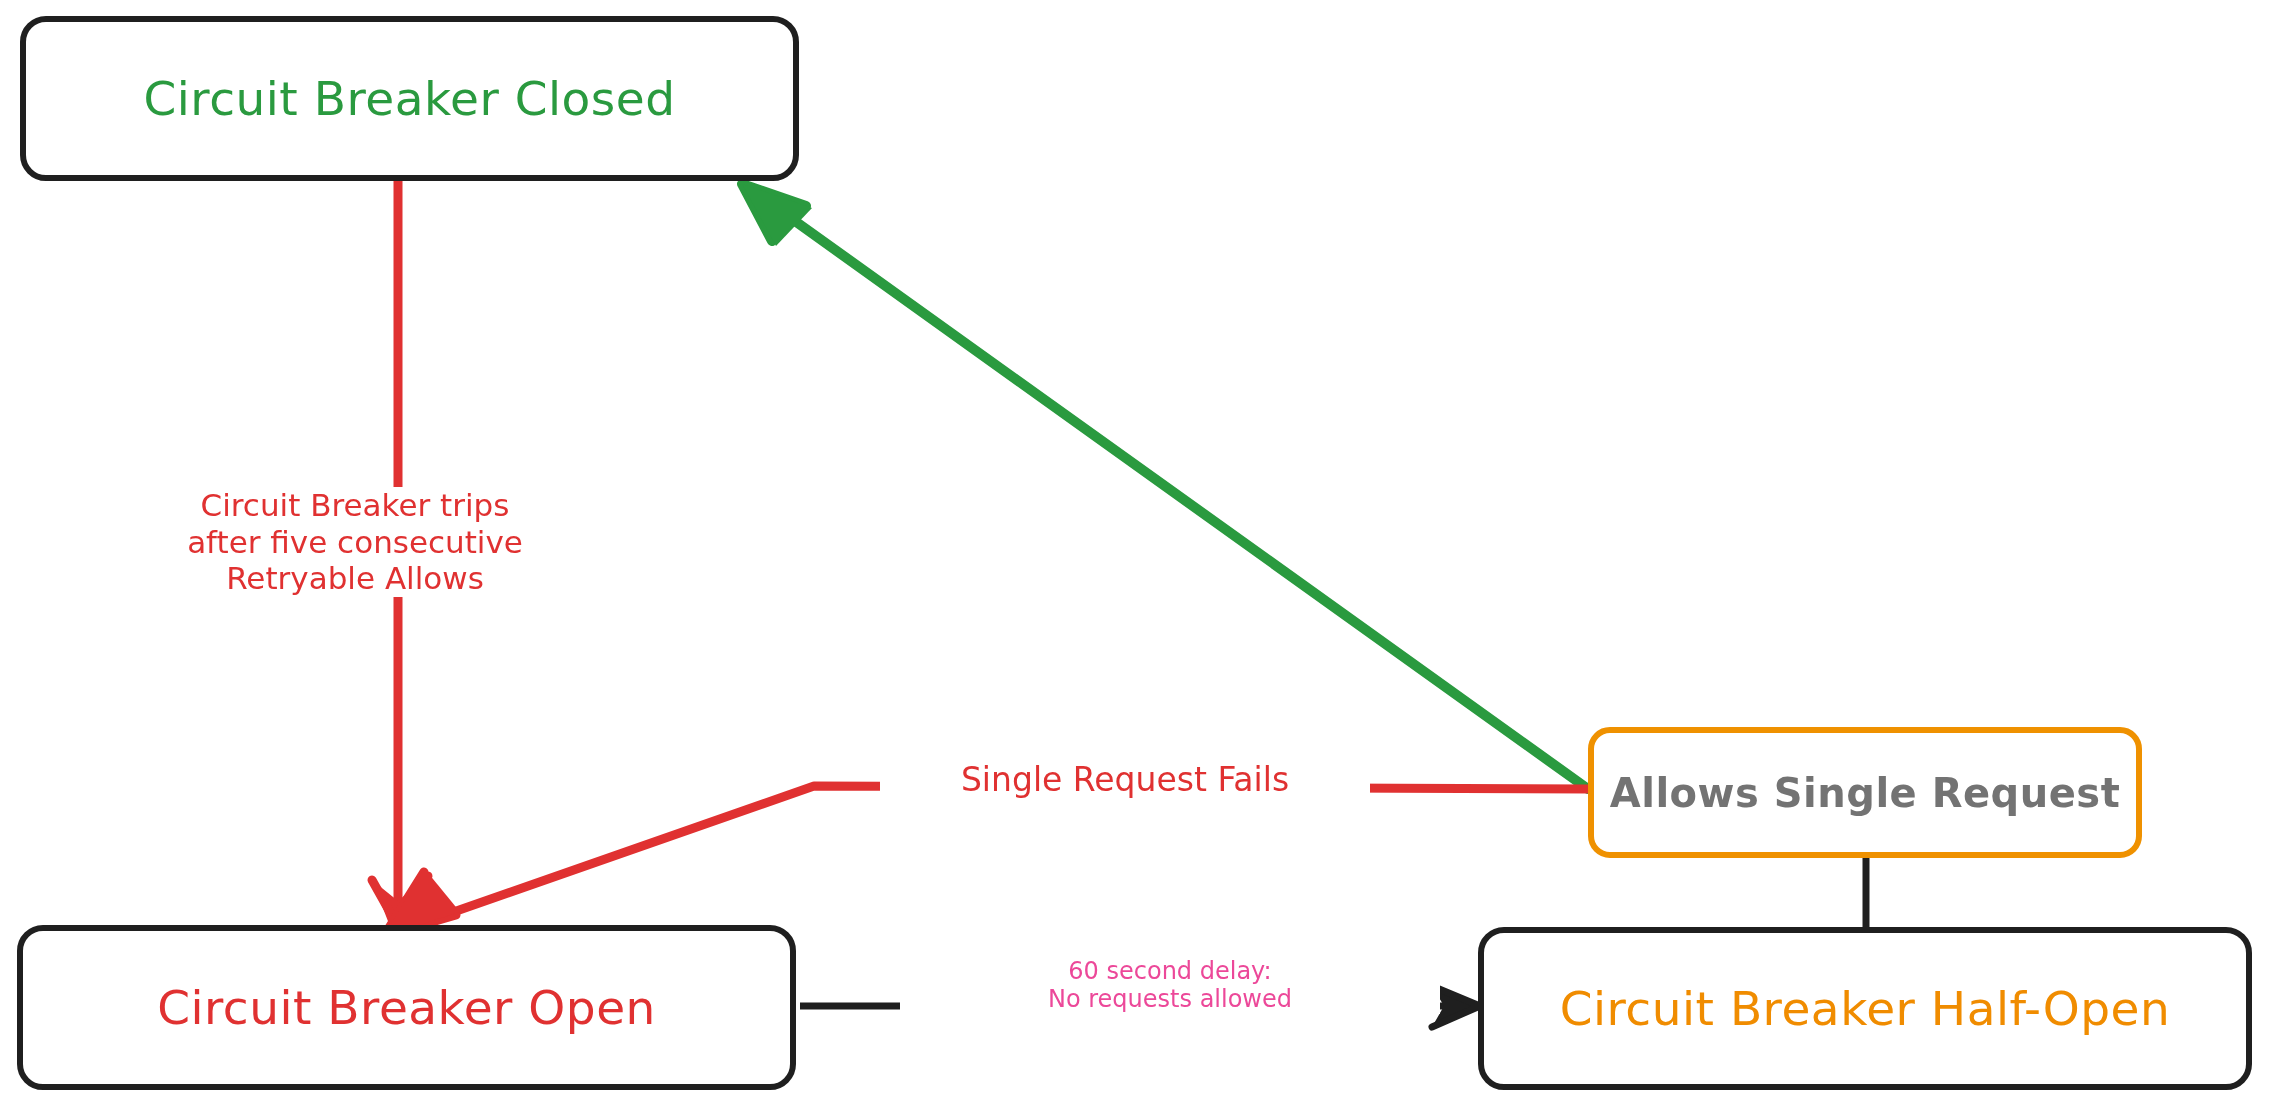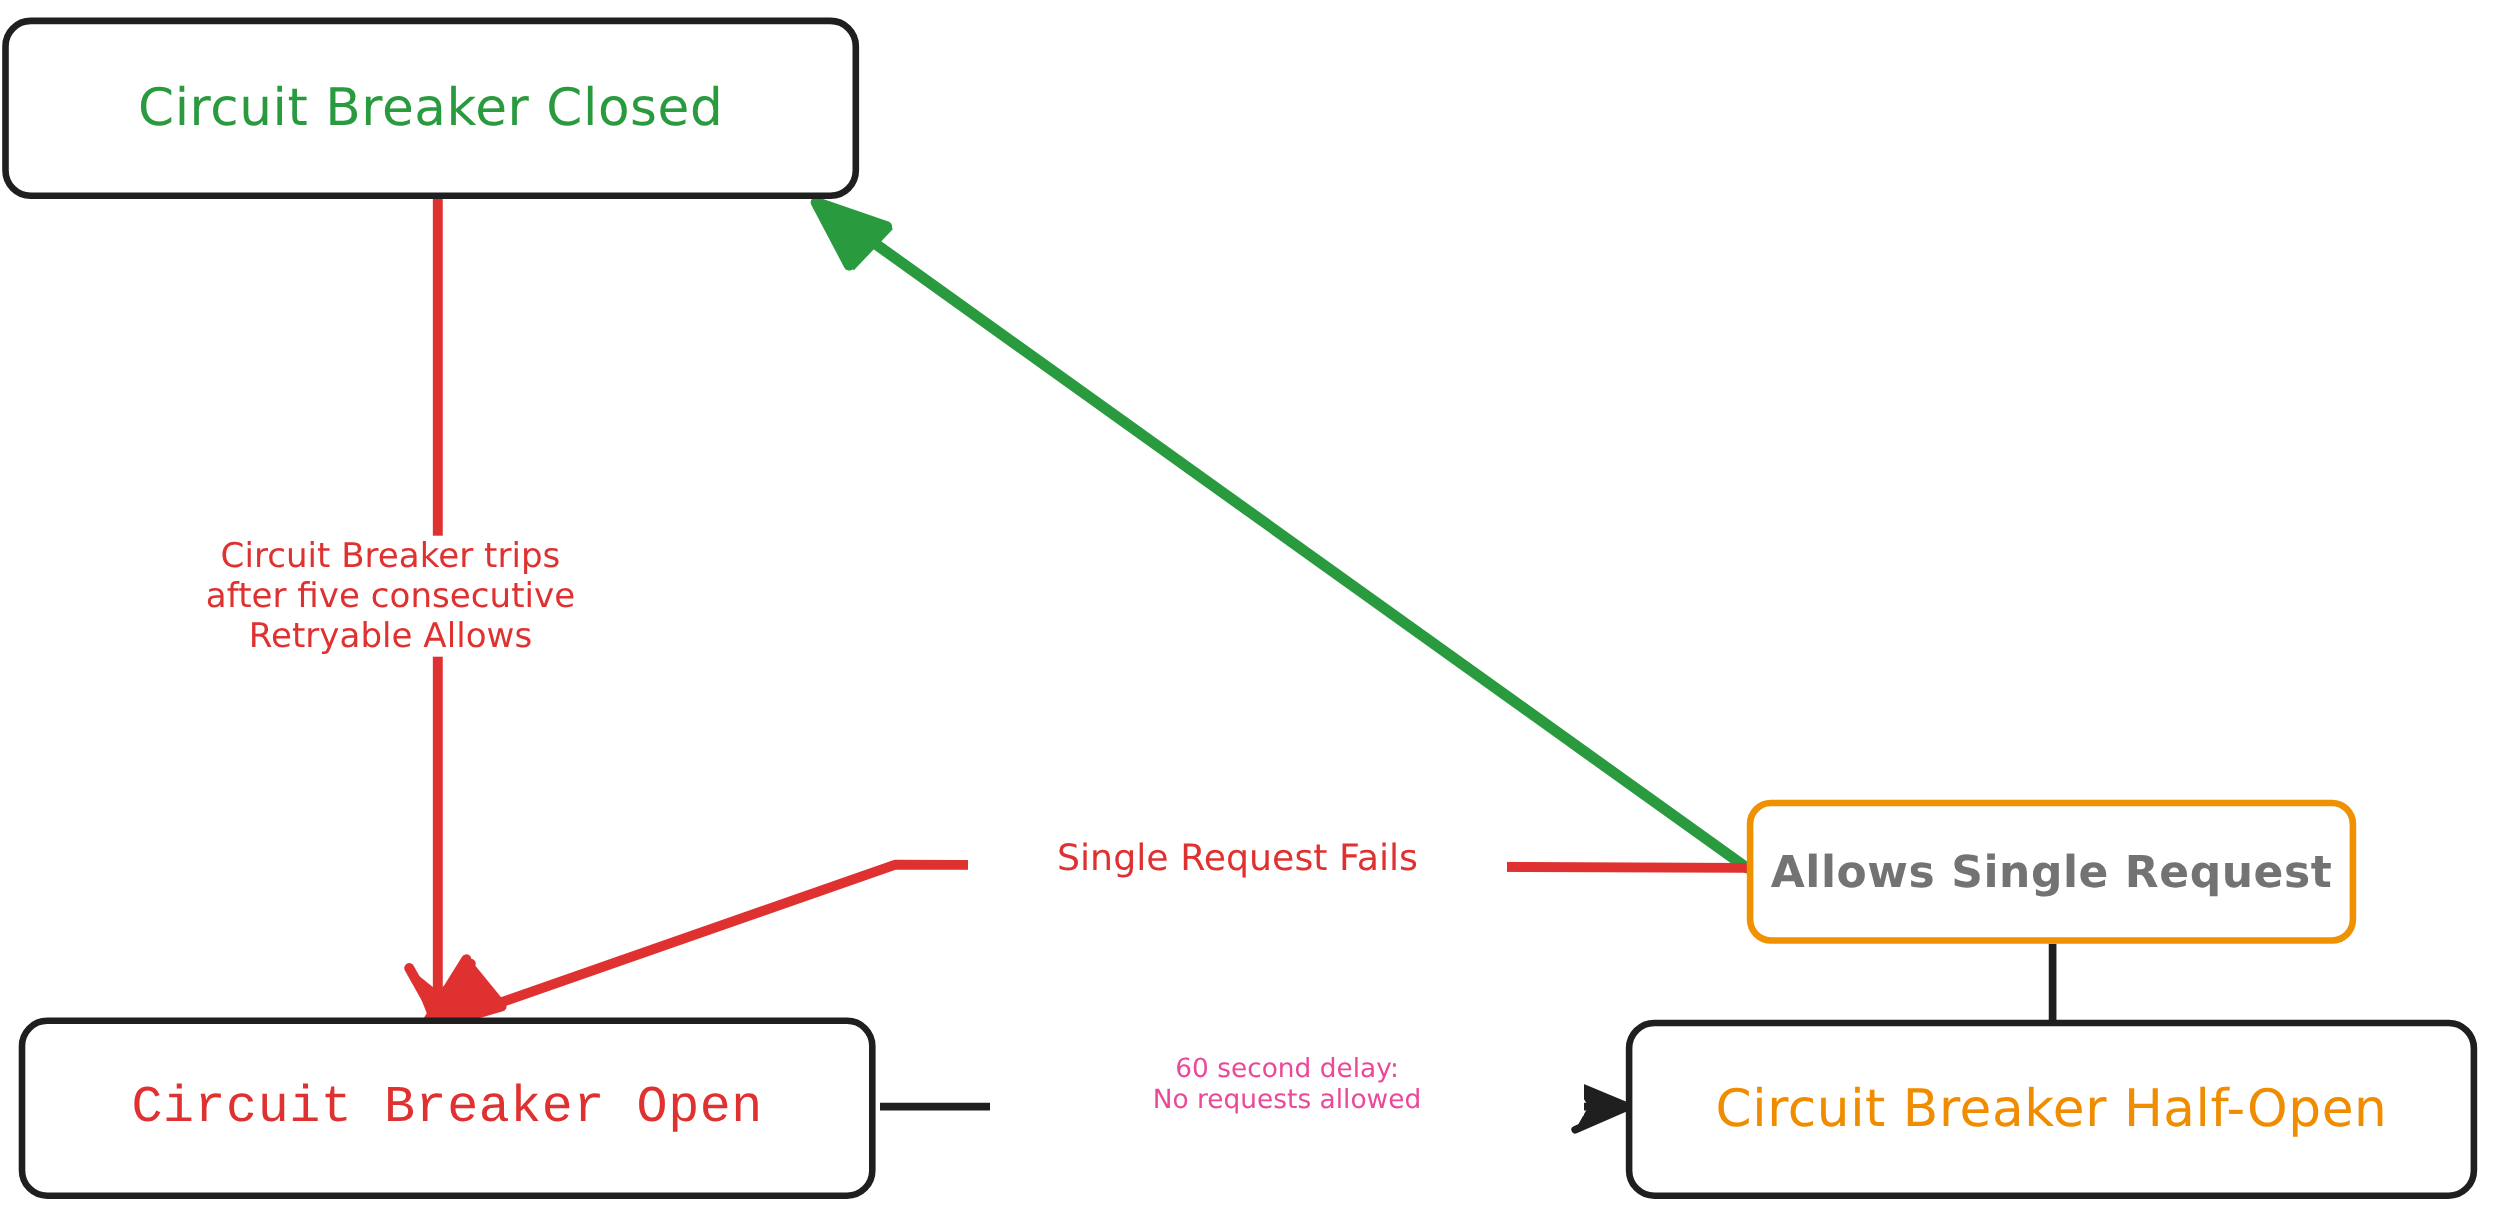--- a/index.html
+++ b/index.html
@@ -41,27 +41,27 @@
   .node-orange {
     border: 6px solid #ef9100;
     border-radius: 22px;
   }
   .node-label {
     font-family: "DejaVu Sans", sans-serif;
     font-weight: 400;
     letter-spacing: 0.5px;
     white-space: nowrap;
   }
-  #node-closed  { left: 2px;   top: 16px;   width: 779px;  height: 165px; }
+  #node-closed  { left: 20px;   top: 16px;   width: 779px;  height: 165px; }
   #node-open    { left: 17px;   top: 925px;  width: 779px;  height: 165px; }
   #node-half    { left: 1478px; top: 927px;  width: 774px;  height: 163px; justify-content: center; }
   #node-allows  { left: 1588px; top: 727px;  width: 554px;  height: 131px; }
 
   #node-closed .node-label { color: #2a9a3f; font-size: 47px; }
-  #node-open   .node-label { color: #e03131; font-size: 47px; font-family: Liberation Mono, monospace; }
+  #node-open   .node-label { color: #e03131; font-size: 47px; }
   #node-half   .node-label { color: #f08c00; font-size: 47px; }
   #node-allows .node-label { color: #737373; font-size: 40px; font-weight: bold; }
 
   .edge-label {
     position: absolute;
     text-align: center;
     line-height: 1.18;
     white-space: pre;
     font-family: "DejaVu Sans", sans-serif;
     pointer-events: none;

